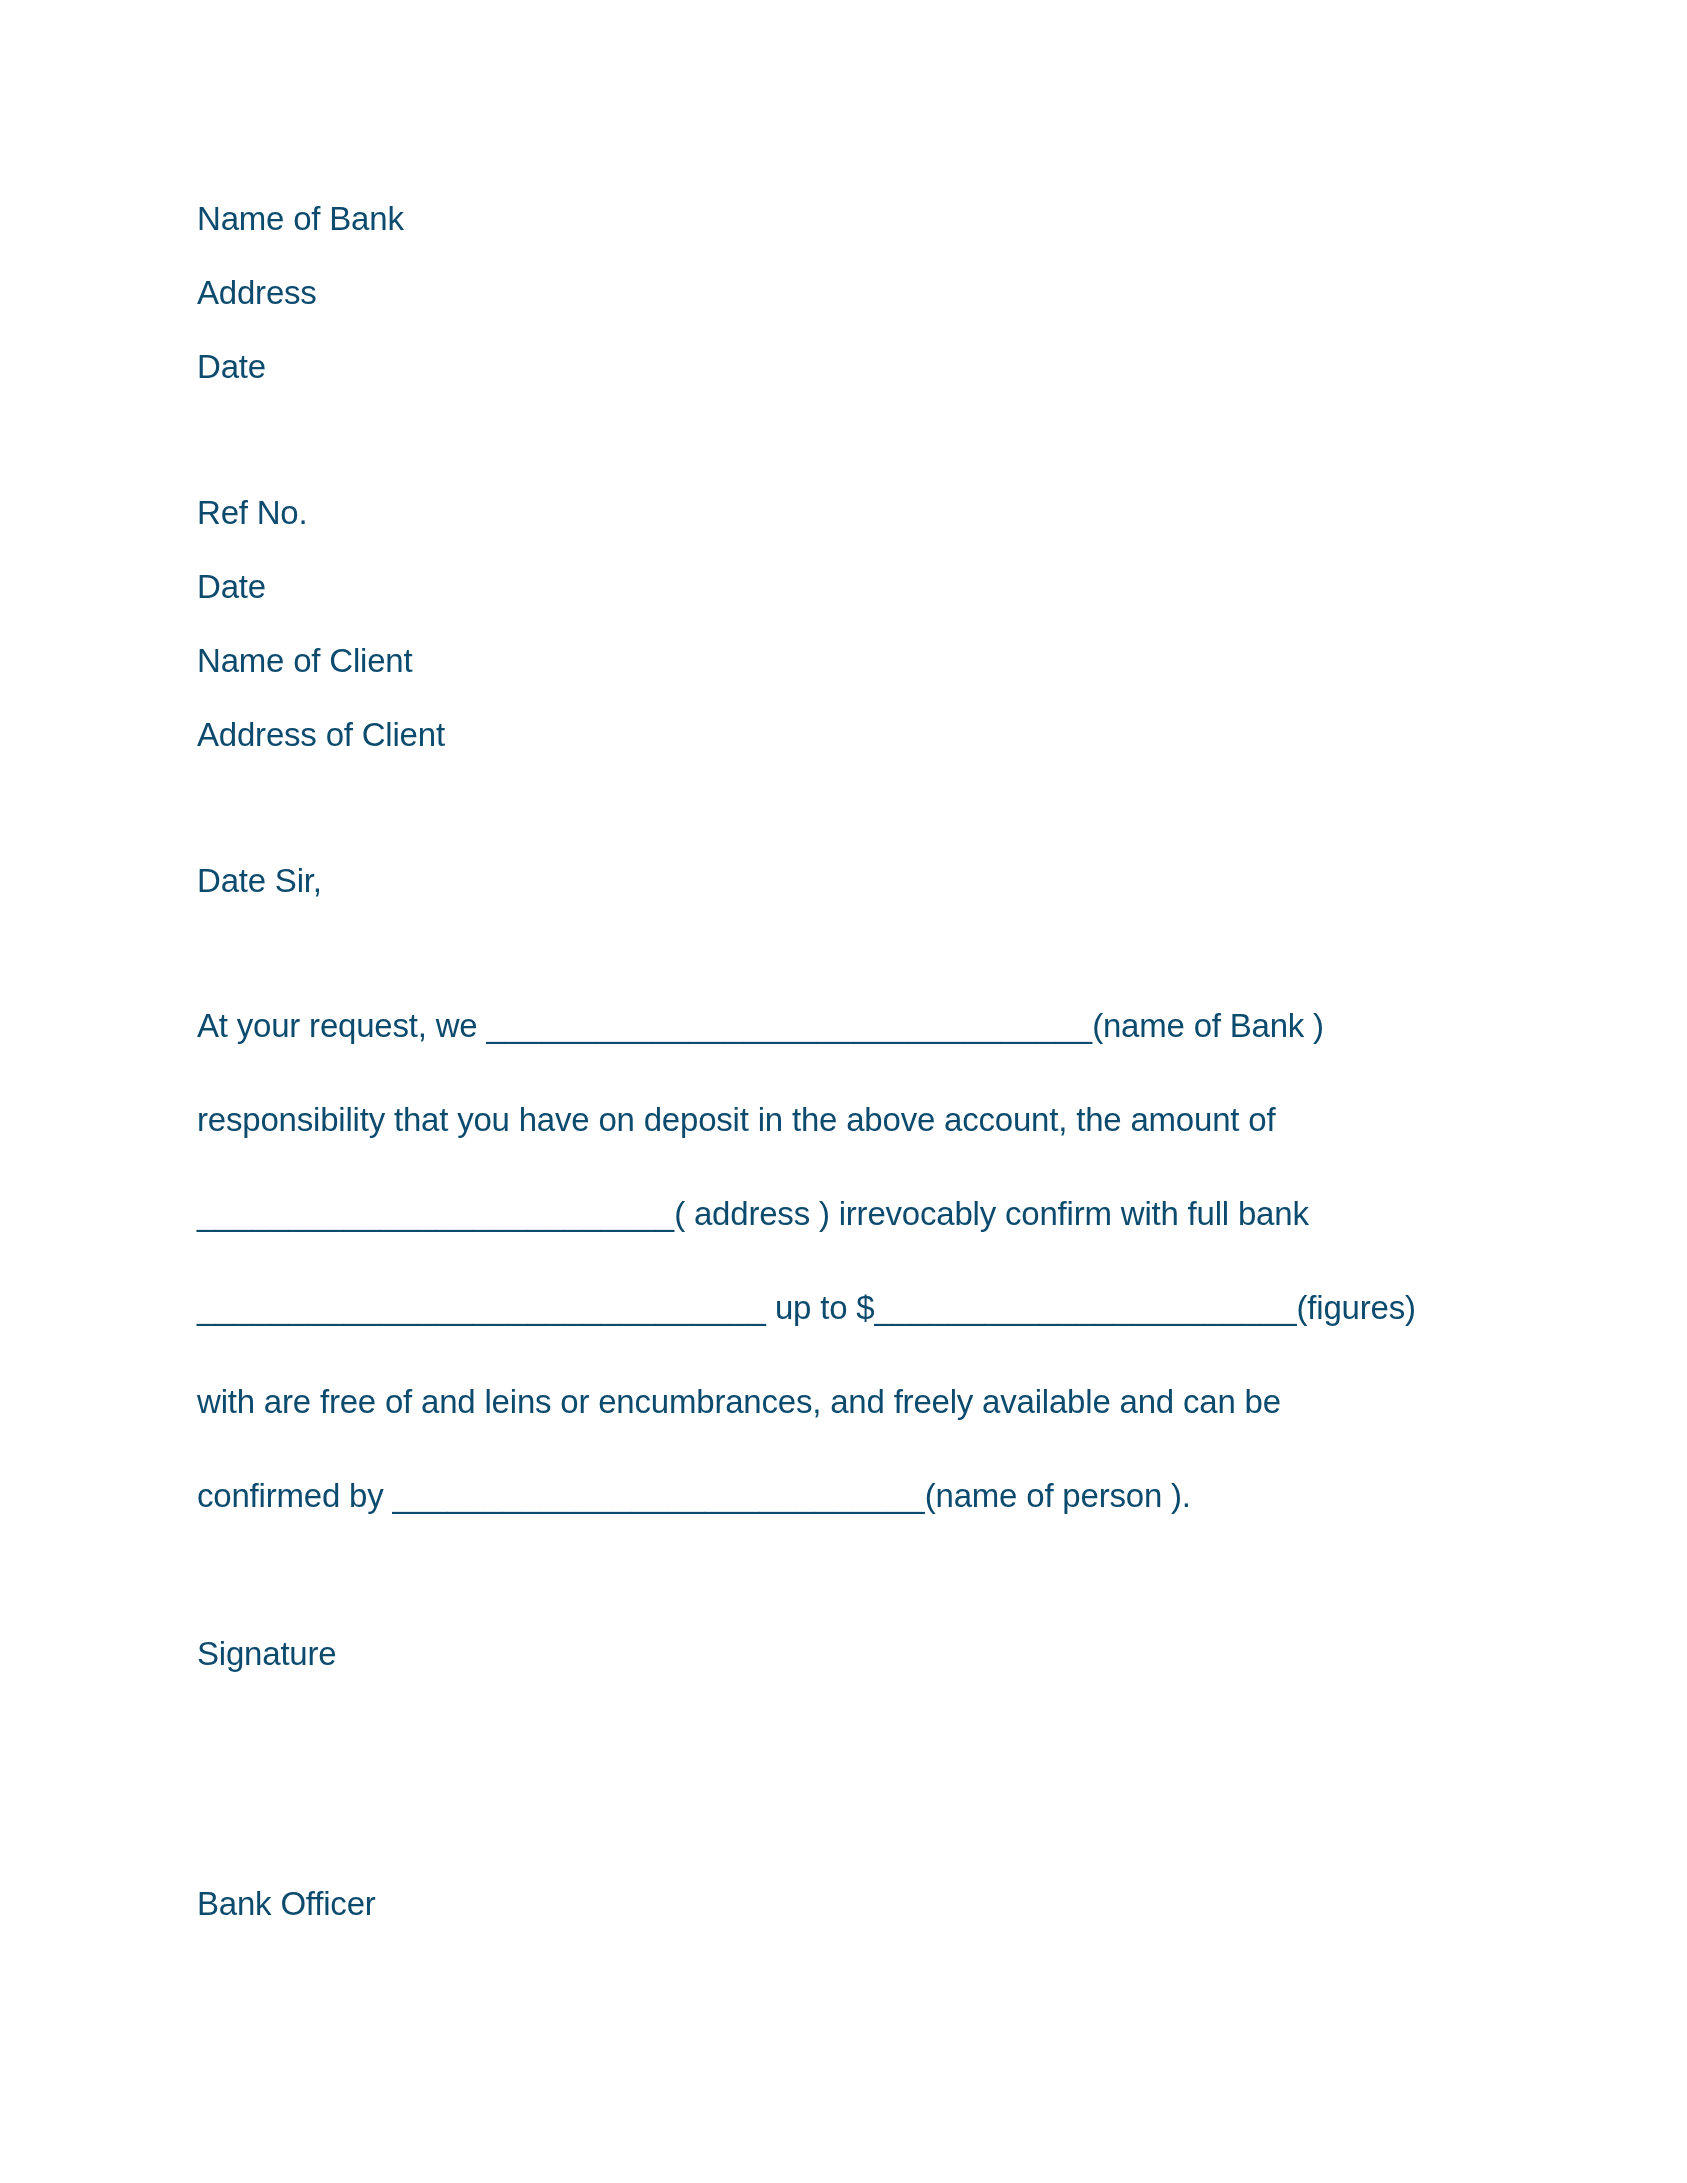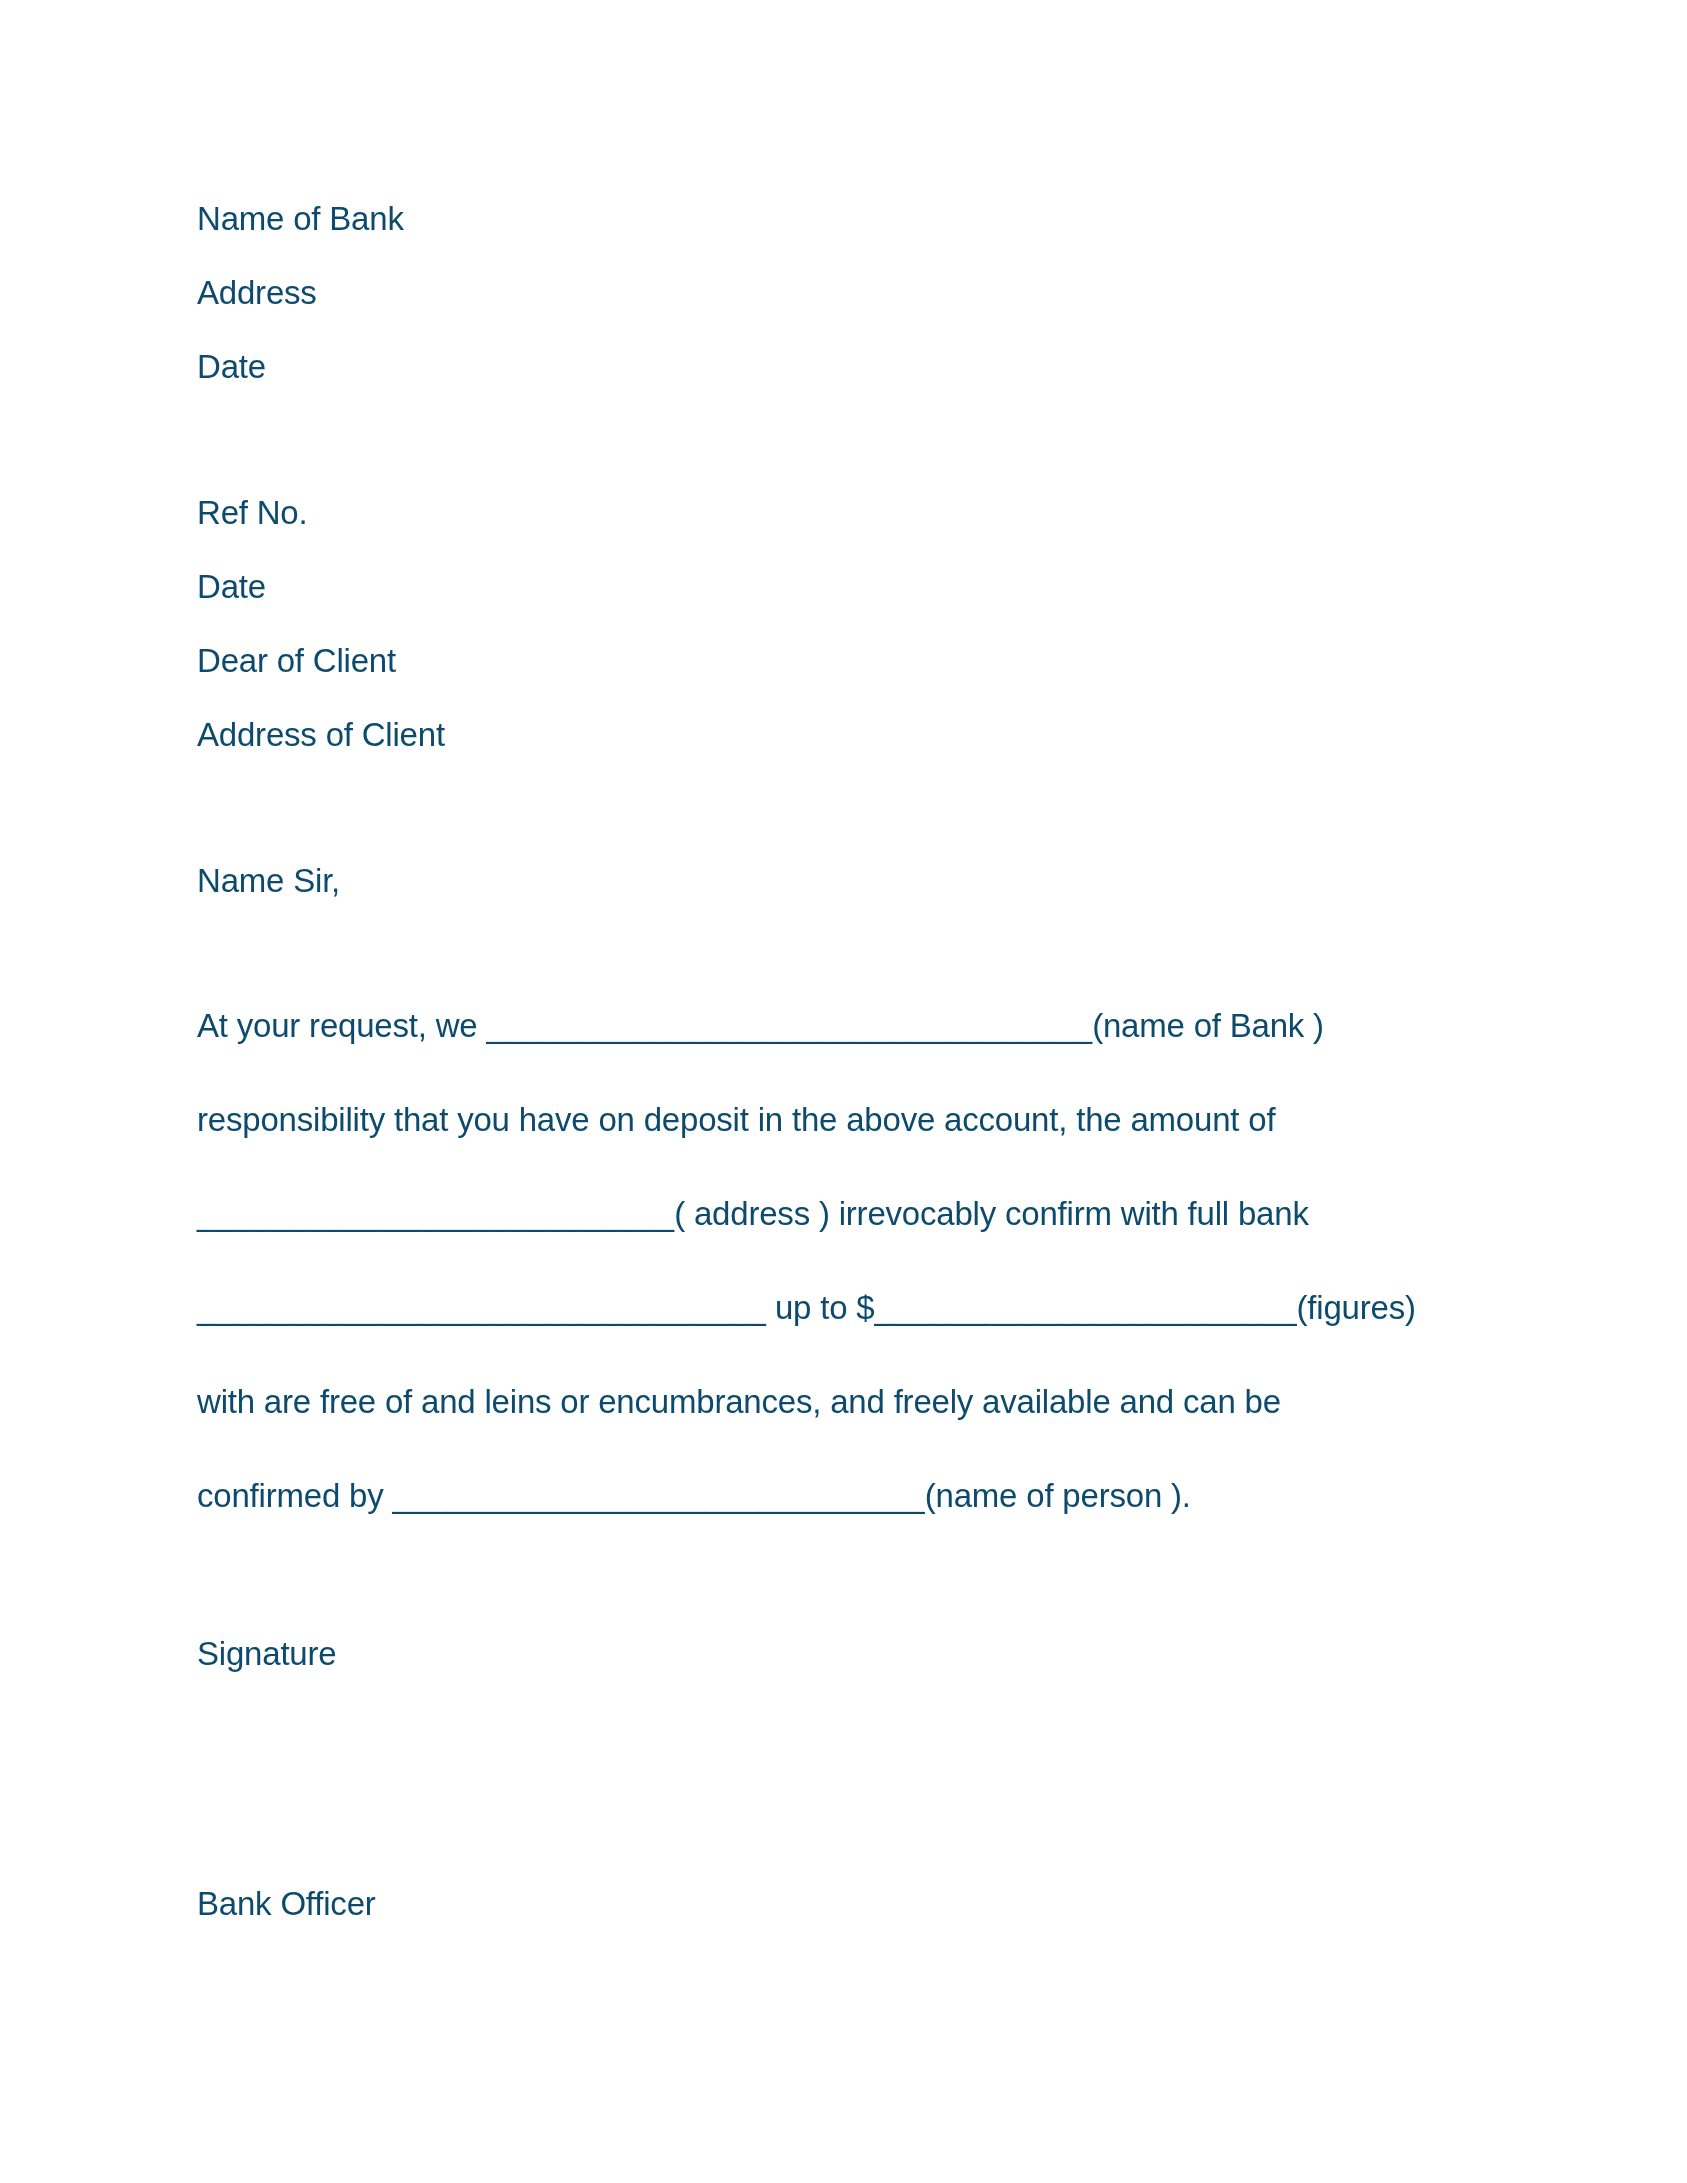--- a/index.html
+++ b/index.html
@@ -48,24 +48,24 @@
 
 <div class="page">
   <div class="content">
 
     <p class="hline">Name of Bank</p>
     <p class="hline">Address</p>
     <p class="hline">Date</p>
 
     <p class="hline gap-block">Ref No.</p>
     <p class="hline">Date</p>
-    <p class="hline">Dear of Client</p>
+    <p class="hline">Name of Client</p>
     <p class="hline">Address of Client</p>
 
-    <p class="hline gap-block">Name Sir,</p>
+    <p class="hline gap-block">Date Sir,</p>
 
     <p class="bline gap-body"><span>At your request, we </span><span class="blank">_________________________________</span><span>(name of Bank )</span></p>
 
     <p class="bline">responsibility that you have on deposit in the above account, the amount of</p>
 
     <p class="bline"><span class="blank">__________________________</span><span>( address ) irrevocably confirm with full bank</span></p>
 
     <p class="bline"><span class="blank">_______________________________</span><span> up to $</span><span class="blank">_______________________</span><span>(figures)</span></p>
 
     <p class="bline">with are free of and leins or encumbrances, and freely available and can be</p>

